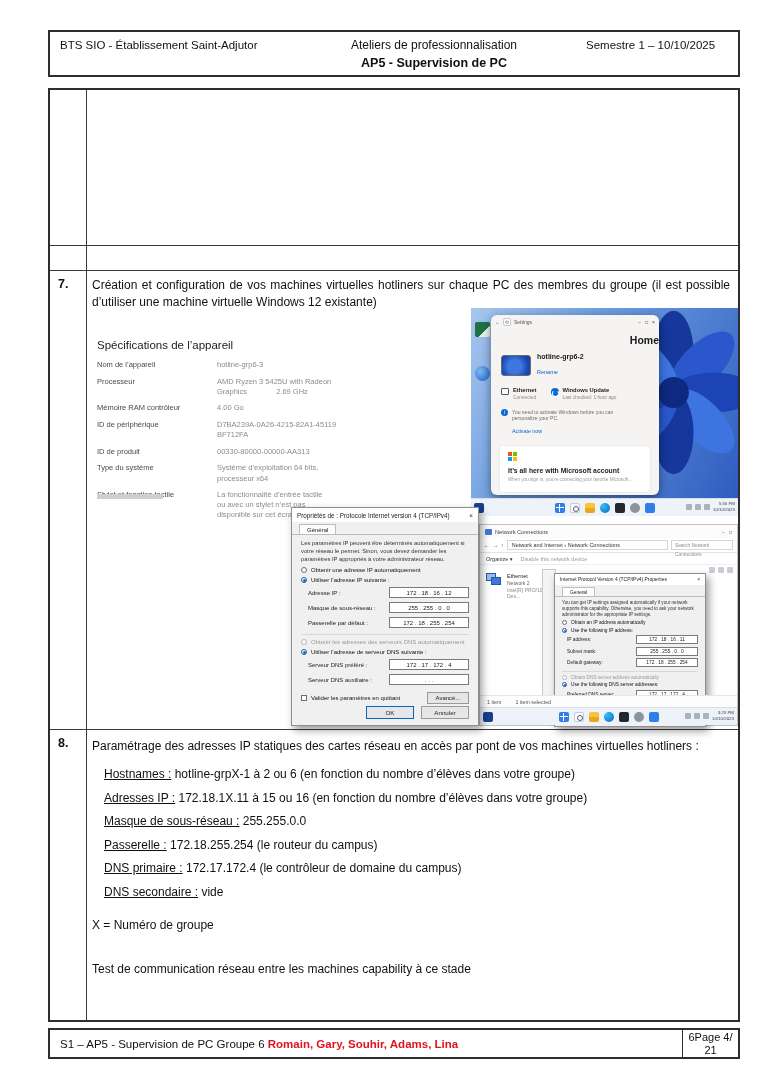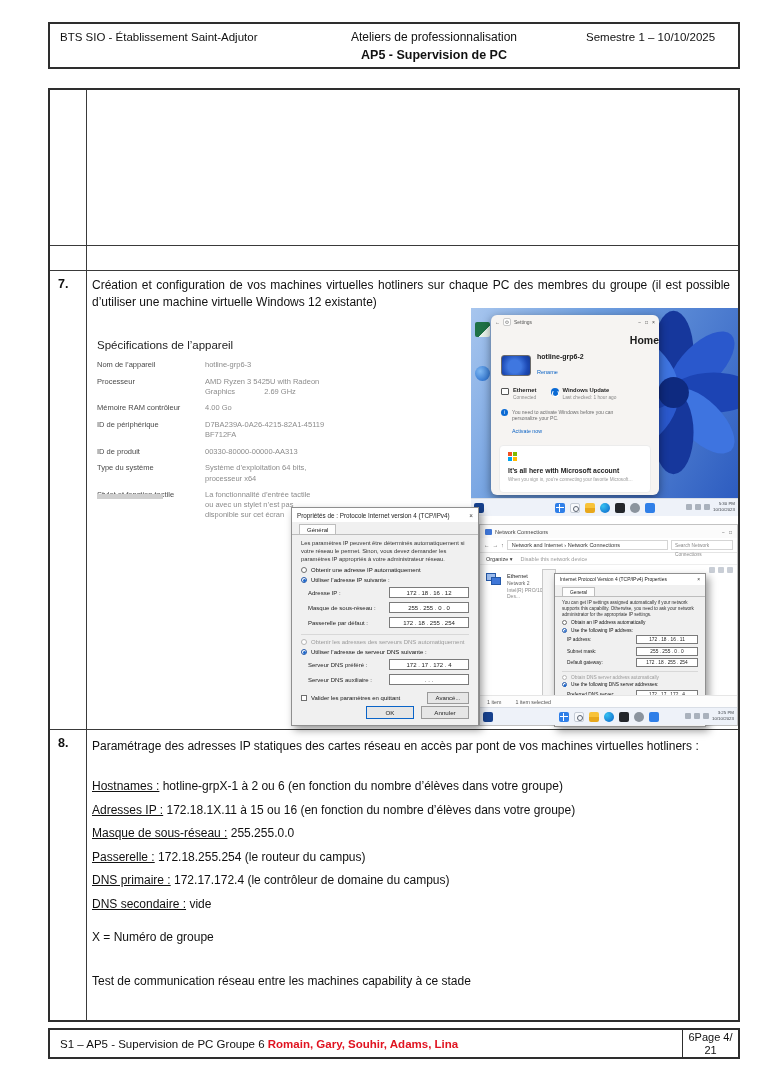--- a/index.html
+++ b/index.html
@@ -1,20 +1,20 @@
 <!DOCTYPE html>
 <html><head>
 <meta charset="utf-8">
 <style>
   * { margin:0; padding:0; box-sizing:border-box; }
   body { background:#ffffff; font-family:"Liberation Sans", sans-serif; }
   .page { position:relative; width:768px; height:1086px; background:#fff; color:#111; overflow:hidden; }
 
   
-  .hdr { position:absolute; left:48px; top:22px; width:692px; height:47px; border:2px solid #2e2e2e; display:flex; background:#fff; }
+  .hdr { position:absolute; left:48px; top:30px; width:692px; height:47px; border:2px solid #2e2e2e; display:flex; background:#fff; }
   .hdr-left { width:232px; padding:7px 2px 0 10px; font-size:11.5px; }
   .hdr-center { flex:1; text-align:center; padding-top:6px; font-size:12px; }
   .hdr-center .l2 { font-weight:bold; font-size:12.5px; margin-top:4px; }
   .hdr-right { width:152px; padding-top:7px; font-size:11.5px; }
 
   
   .maintable { position:absolute; left:48px; top:88px; width:692px; height:934px; border:2px solid #2e2e2e; background:#fff; }
   .trow { display:flex; border-bottom:1.5px solid #3a3a3a; }
   .trow:last-child { border-bottom:none; }
   .r-empty1 { height:156px; }
@@ -22,21 +22,21 @@
   .r7 { height:459px; }
   .r8 { height:290px; }
   .numcell { width:37px; border-right:1.5px solid #3a3a3a; font-weight:bold; font-size:12.5px; padding:6px 0 0 8px; }
   .contcell { flex:1; position:relative; }
   .doc-par { padding:6px 8px 0 5px; font-size:12px; line-height:1.42; text-align:justify; }
 
   
   .specs { position:absolute; left:2px; top:46px; width:380px; height:184px; background:#fff; }
   .specs-title { font-size:11.5px; color:#222; padding:4px 0 9px 8px;margin-top:18px; }
   .spec-row { display:flex; padding-left:8px; margin-bottom:6.5px; font-size:7.5px; line-height:1.35; }
-  .spec-label { width:108px; color:#4a4a4a; }
+  .spec-label { width:120px; color:#4a4a4a; }
   .spec-value { flex:1; color:#8c8c8c; white-space:pre-wrap; }
   .spec-grip { position:absolute; left:8px; bottom:2px; width:66px; height:5px; background:#cfcfcf; }
 
   
   .shot-settings { position:absolute; left:384px; top:37px; width:267px; height:208px; z-index:3; }
   .wallpaper { position:absolute; left:0; top:0; right:0; bottom:18px; background:linear-gradient(118deg,#a8c6ee 0%,#6f9fe0 35%,#2d5cc0 100%); overflow:hidden; }
   .bloom { position:absolute; right:-28px; top:-8px; width:185px; height:185px; }
   .desk-icon { position:absolute; left:4px; width:15px; height:15px; border-radius:2px; }
   .di1 { top:14px; background:linear-gradient(135deg,#1e7145 60%,#e8f2ea 60%); }
   .di2 { top:58px; background:radial-gradient(circle at 35% 35%, #7db7f2, #1b63c8); border-radius:50%; }
@@ -153,23 +153,23 @@
   .en-dialog .chk { width:5px; height:5px; }
   .en-dialog .chkrow { display:flex; align-items:center; gap:3px; margin:5px 7px 0; font-size:4.8px; }
   .en-dialog .btn.adv { margin-left:auto; width:34px; height:10px; line-height:9px; font-size:4.8px; }
   .en-dialog .btnrow { position:absolute; right:7px; bottom:4px; display:flex; gap:6px; }
   .en-dialog .btnrow .btn { width:38px; height:11px; line-height:10px; font-size:5px; }
 
   .nw-status { position:absolute; left:0; right:0; bottom:18px; height:12px; border-top:1px solid #e6e6e6; display:flex; gap:14px; align-items:center; padding-left:7px; font-size:5.3px; color:#555; background:#fdfdfd; }
 
   
   .r8 .contcell { padding:8px 8px 0 5px; font-size:12px; }
-  .r8-intro { text-align:justify; line-height:1.42; margin-bottom:24px; }
+  .r8-intro { text-align:justify; line-height:1.42; margin-bottom:12px; }
   .r8-line { margin-bottom:9.5px; }
-  .r8-line .lbl { text-decoration:underline; }
+  .r8-line .lbl { text-decoration:underline;margin-left:12px; }
   .r8-note1 { margin-top:19px; }
   .r8-note2 { margin-top:30px; }
 
   
   .ftr { position:absolute; left:48px; top:1028px; width:692px; height:31px; border:2px solid #2e2e2e; display:flex; background:#fff; }
   .ftr-left { flex:1; font-size:11.5px; padding:8px 0 0 10px; }
   .ftr-left .red { color:#e01320; font-weight:bold; }
   .ftr-right { width:56px; border-left:1.5px solid #2e2e2e; font-size:11px; text-align:center; line-height:1.2; padding-top:1px; }
 </style>
 </head>

